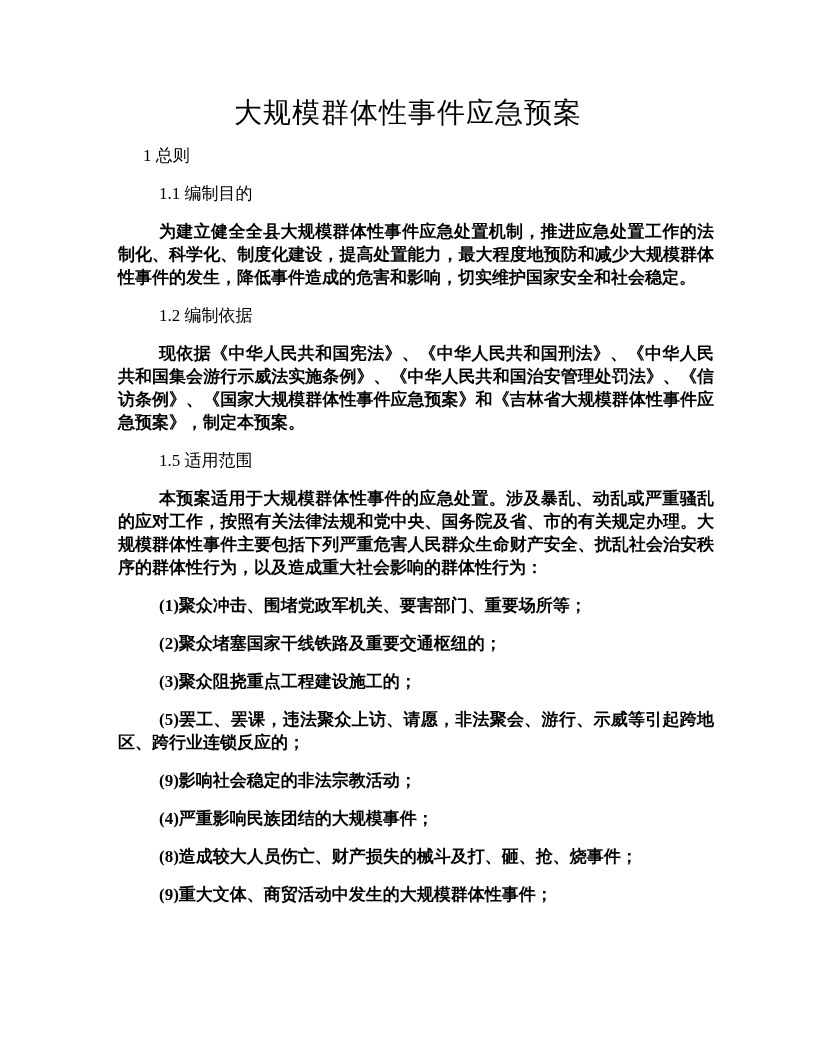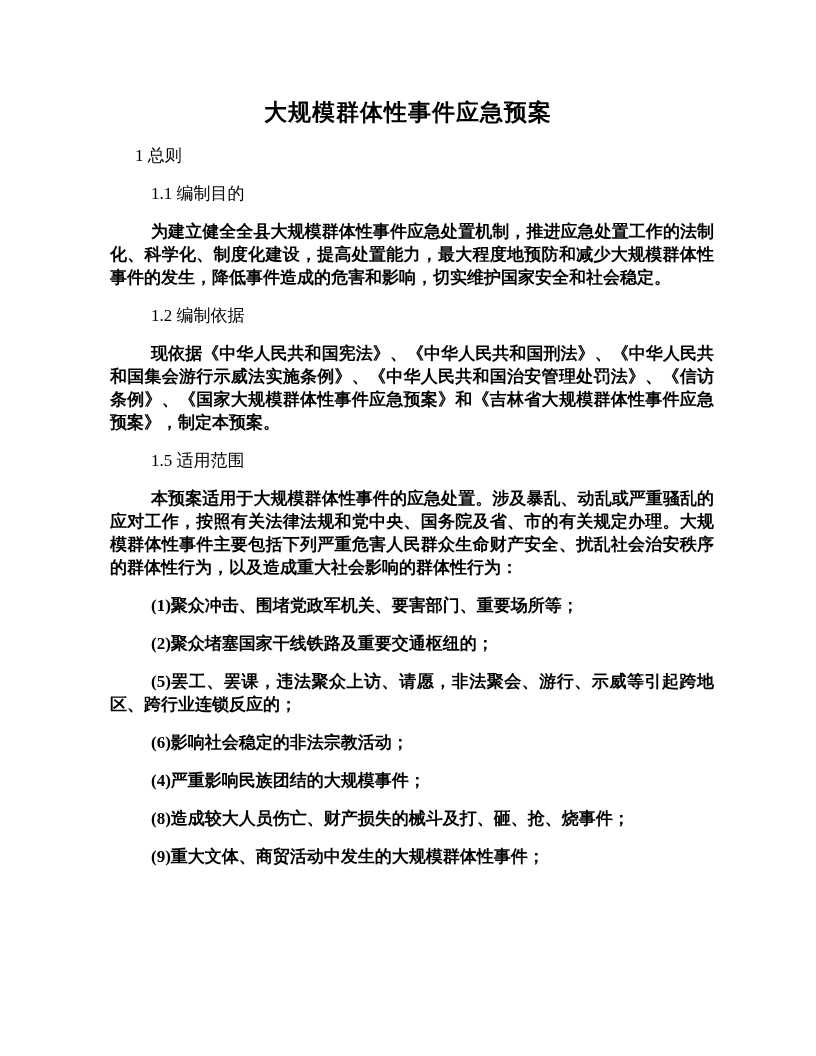--- a/index.html
+++ b/index.html
@@ -13,32 +13,32 @@
     height: 1056px;
     margin: 0 auto;
     background: #ffffff;
     box-sizing: border-box;
     padding: 97px 102px 40px 102px;
     font-family: "Liberation Serif", "DejaVu Serif", serif;
     color: #000000;
     overflow: hidden;
   }
   .doc-title {
-    font-size: 23px;
-    font-weight: bold;
+    font-size: 28px;
+    font-weight: normal;
     line-height: 32px;
     text-align: center;
     margin: 0 0 15px 0;
     letter-spacing: 1px;
   }
   .h1, .h2, .para, .list-item {
     font-size: 17px;
     font-weight: normal;
     line-height: 23px;
-    margin: 0 0 15px 8px;
+    margin: 0 0 15px 16px;
   }
   .h1 {
     text-indent: 25px;
   }
   .h2 {
     text-indent: 41px;
   }
   .para, .list-item {
     text-indent: 41px;
     text-align: justify;
@@ -55,18 +55,19 @@
   <p class="h1">1 总则</p>
   <p class="h2">1.1 编制目的</p>
   <p class="para">为建立健全全县大规模群体性事件应急处置机制，推进应急处置工作的法制化、科学化、制度化建设，提高处置能力，最大程度地预防和减少大规模群体性事件的发生，降低事件造成的危害和影响，切实维护国家安全和社会稳定。</p>
   <p class="h2">1.2 编制依据</p>
   <p class="para">现依据《中华人民共和国宪法》、《中华人民共和国刑法》、《中华人民共和国集会游行示威法实施条例》、《中华人民共和国治安管理处罚法》、《信访条例》、《国家大规模群体性事件应急预案》和《吉林省大规模群体性事件应急预案》，制定本预案。</p>
   <p class="h2">1.5 适用范围</p>
   <p class="para">本预案适用于大规模群体性事件的应急处置。涉及暴乱、动乱或严重骚乱的应对工作，按照有关法律法规和党中央、国务院及省、市的有关规定办理。大规模群体性事件主要包括下列严重危害人民群众生命财产安全、扰乱社会治安秩序的群体性行为，以及造成重大社会影响的群体性行为：</p>
 
   <p class="list-item">(1)聚众冲击、围堵党政军机关、要害部门、重要场所等；</p>
   <p class="list-item">(2)聚众堵塞国家干线铁路及重要交通枢纽的；</p>
+  <p class="list-item">(3)聚众阻挠重点工程建设施工的；</p>
   <p class="list-item">(5)罢工、罢课，违法聚众上访、请愿，非法聚会、游行、示威等引起跨地区、跨行业连锁反应的；</p>
-  <p class="list-item">(6)影响社会稳定的非法宗教活动；</p>
+  <p class="list-item">(9)影响社会稳定的非法宗教活动；</p>
   <p class="list-item">(4)严重影响民族团结的大规模事件；</p>
   <p class="list-item">(8)造成较大人员伤亡、财产损失的械斗及打、砸、抢、烧事件；</p>
   <p class="list-item">(9)重大文体、商贸活动中发生的大规模群体性事件；</p>
 </div>
 
 </body></html>

